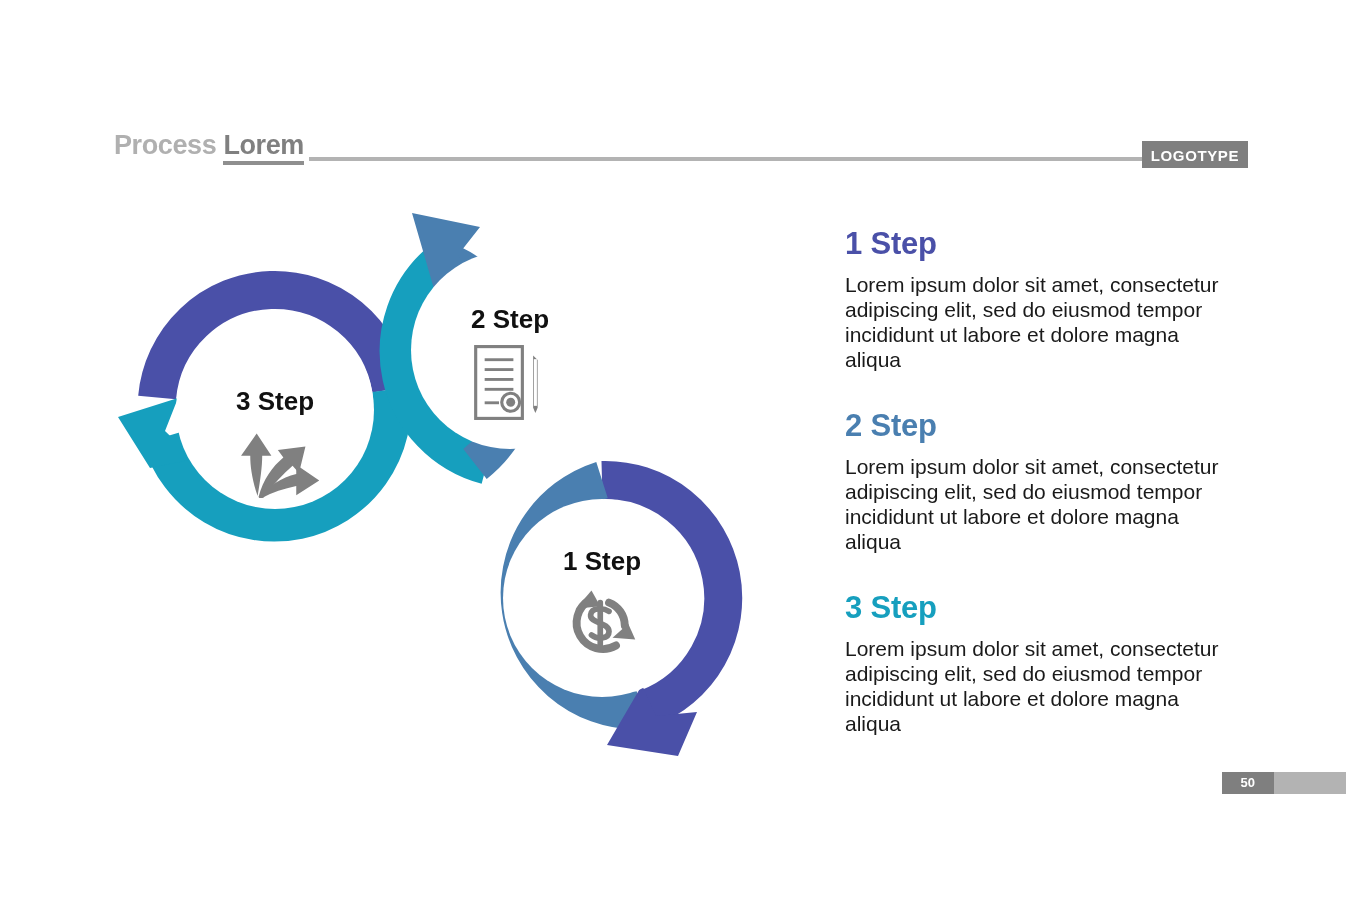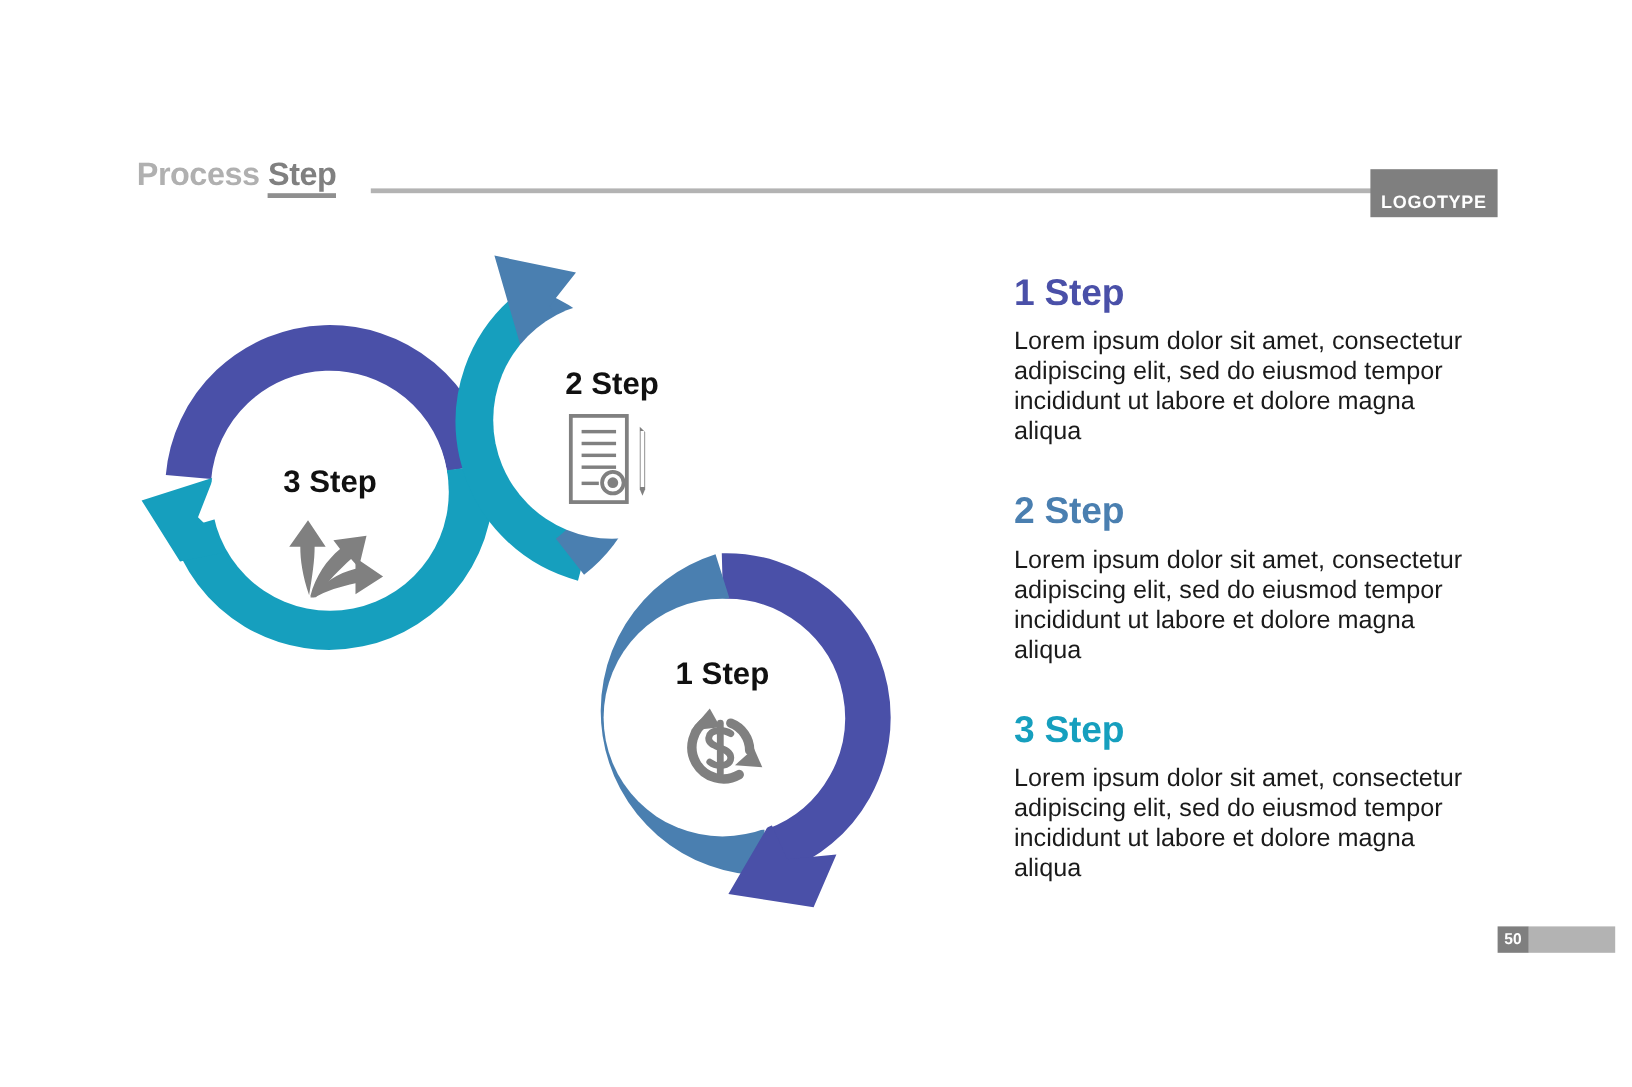--- a/index.html
+++ b/index.html
@@ -51,21 +51,21 @@
   }
   #logotype-badge {
     position: absolute;
     right: 0;
     top: 11px;
     background: #7f7f7f;
     color: #ffffff;
     font-size: 15px;
     font-weight: bold;
     letter-spacing: 0.6px;
-    padding: 19px 9px 4px 9px;
+    padding: 6px 9px 4px 9px;
     line-height: 17px;
   }
 
   
   #diagram {
     position: absolute;
     left: 90px;
     top: 185px;
     width: 720px;
     height: 600px;
@@ -115,36 +115,36 @@
     bottom: 112px;
     display: flex;
     align-items: stretch;
     height: 22px;
   }
   #page-number {
     background: #7f7f7f;
     color: #ffffff;
     font-size: 13px;
     font-weight: bold;
-    padding: 0 6px;
+    padding: 0 19px;
     display: flex;
     align-items: center;
     line-height: 22px;
   }
   #footer-bar {
     background: #b3b3b3;
     width: 72px;
   }
 </style>
 </head>
 <body>
 
 <div id="slide-header">
   <div id="header-title">
-    <span class="word-light">Process</span><span>&nbsp;</span><span class="word-dark">Step</span>
+    <span class="word-light">Process</span><span>&nbsp;</span><span class="word-dark">Lorem</span>
   </div>
   <div id="header-rule"></div>
   <div id="logotype-badge">LOGOTYPE</div>
 </div>
 
 <div id="diagram">
   <svg viewBox="0 0 720 600" xmlns="http://www.w3.org/2000/svg">
     <defs>
 
       <symbol id="ico-arrows" viewBox="0 0 100 76">

